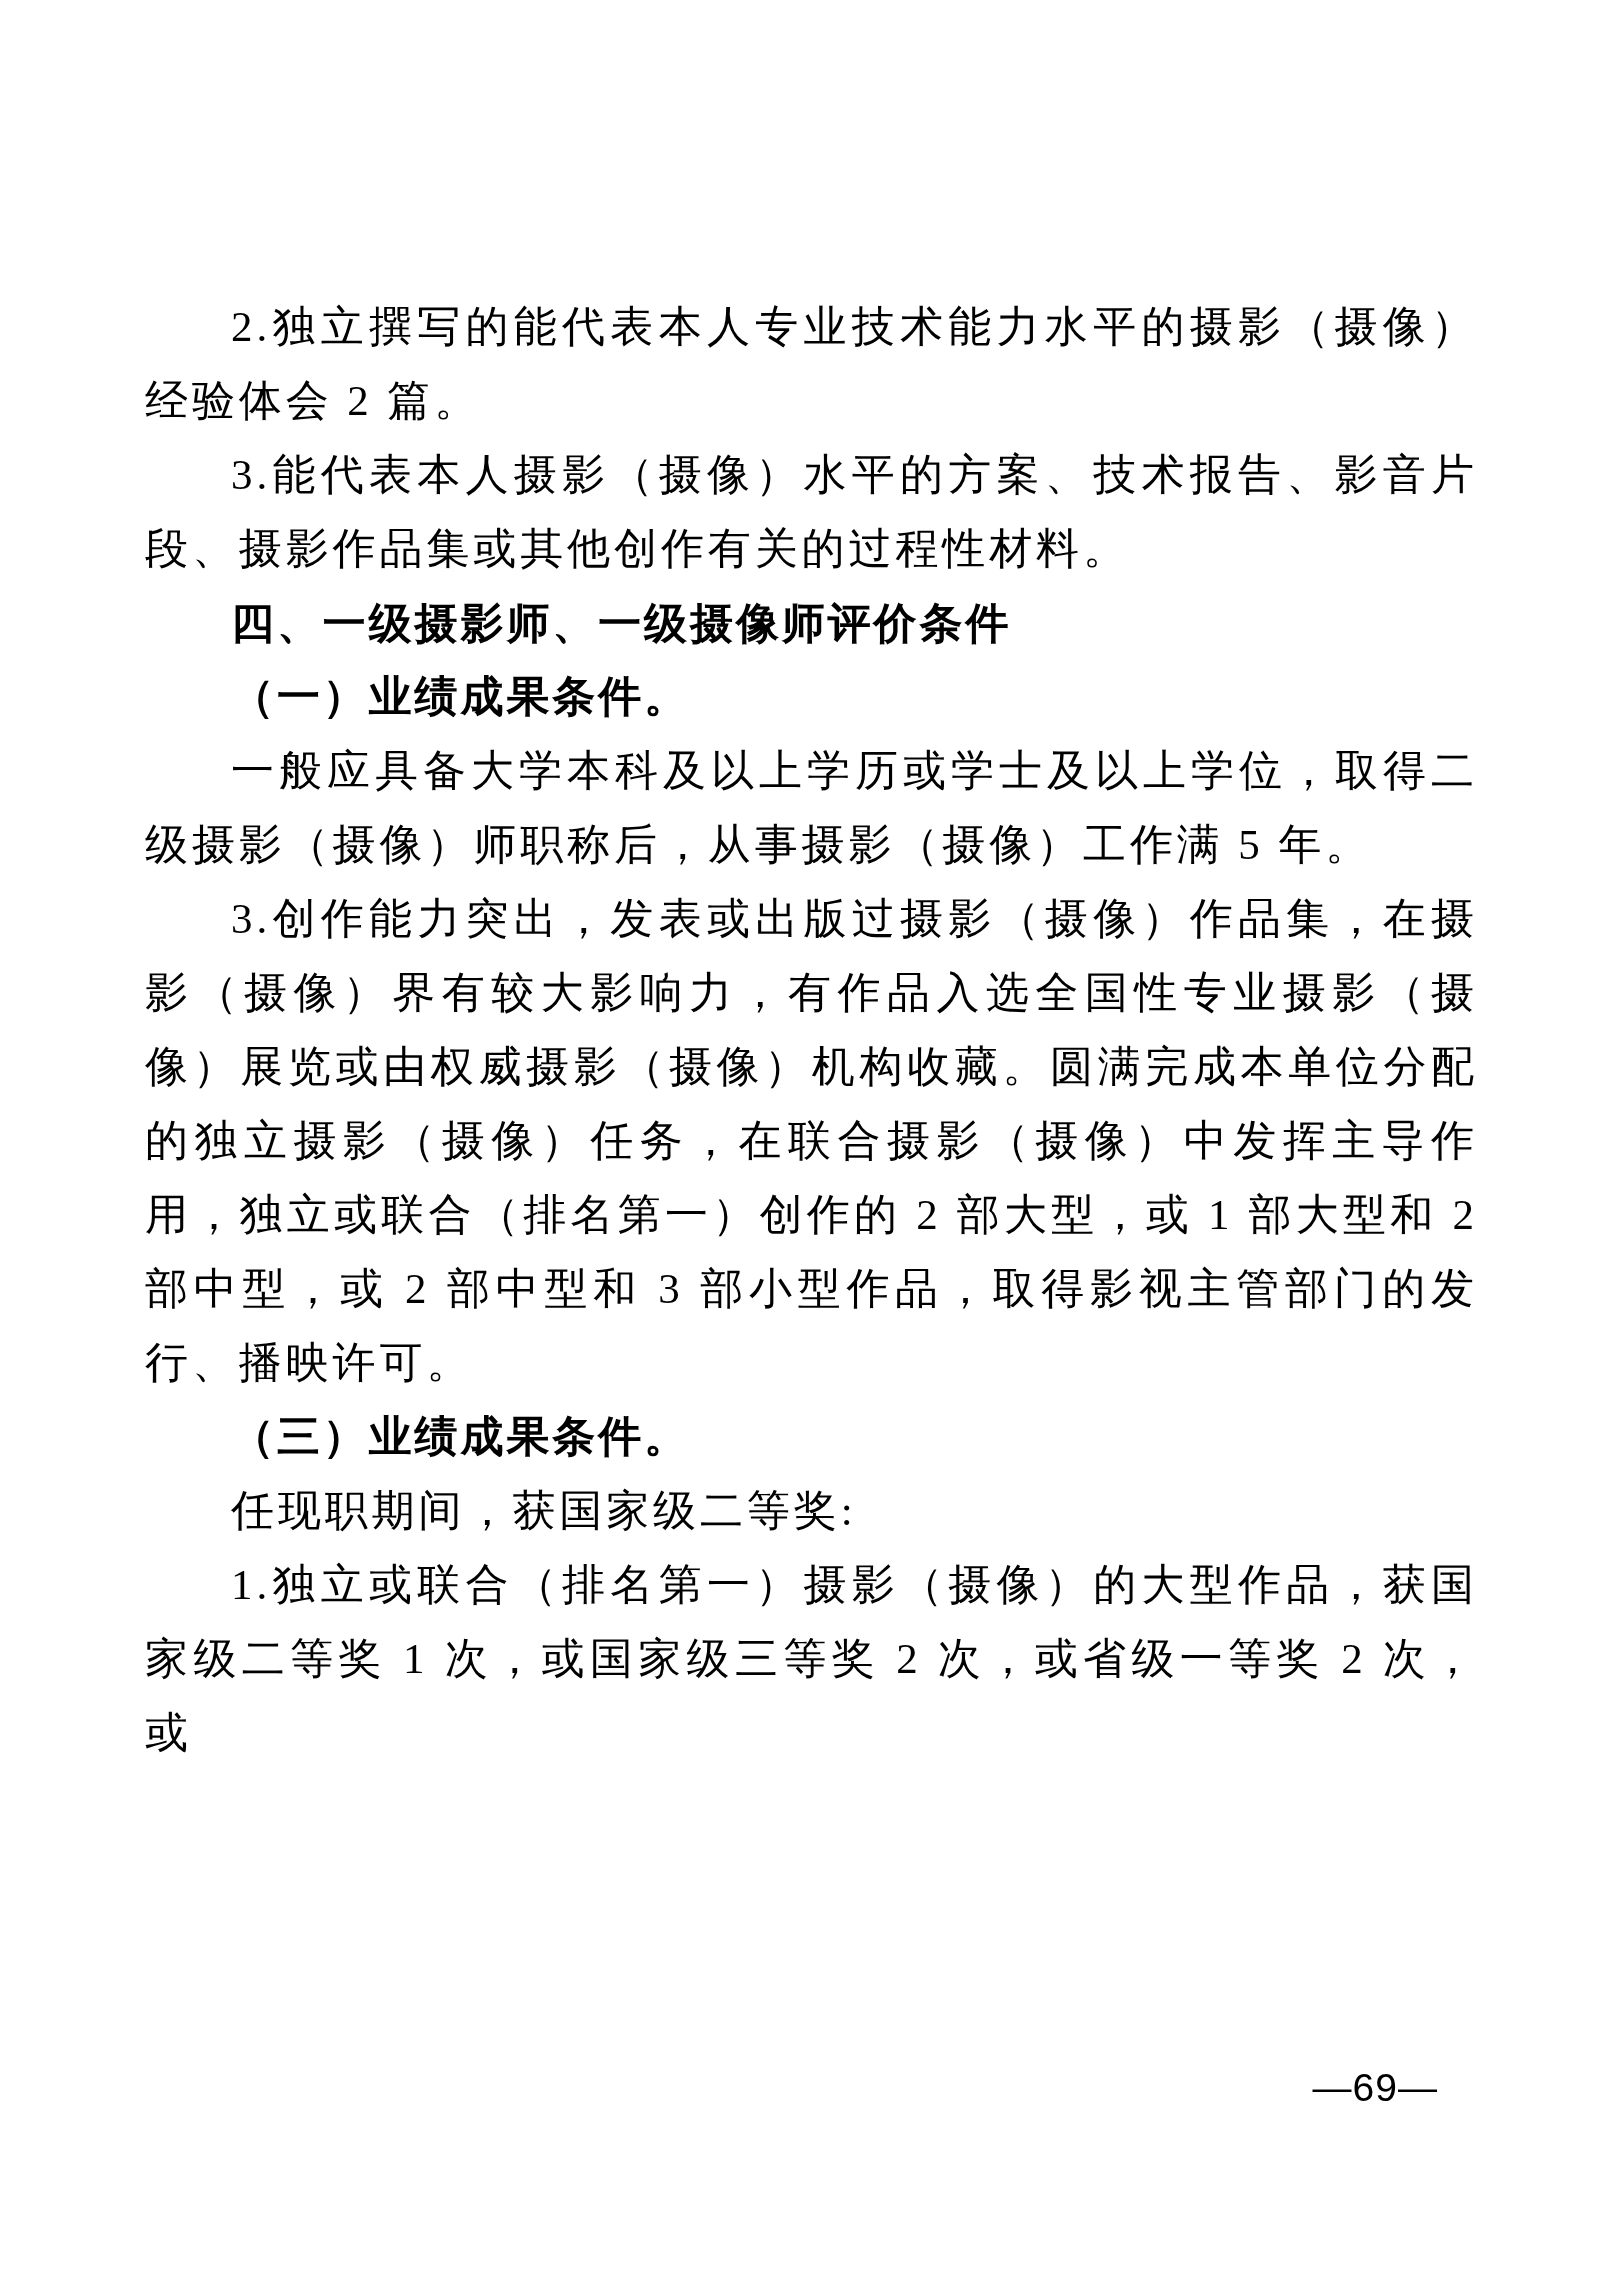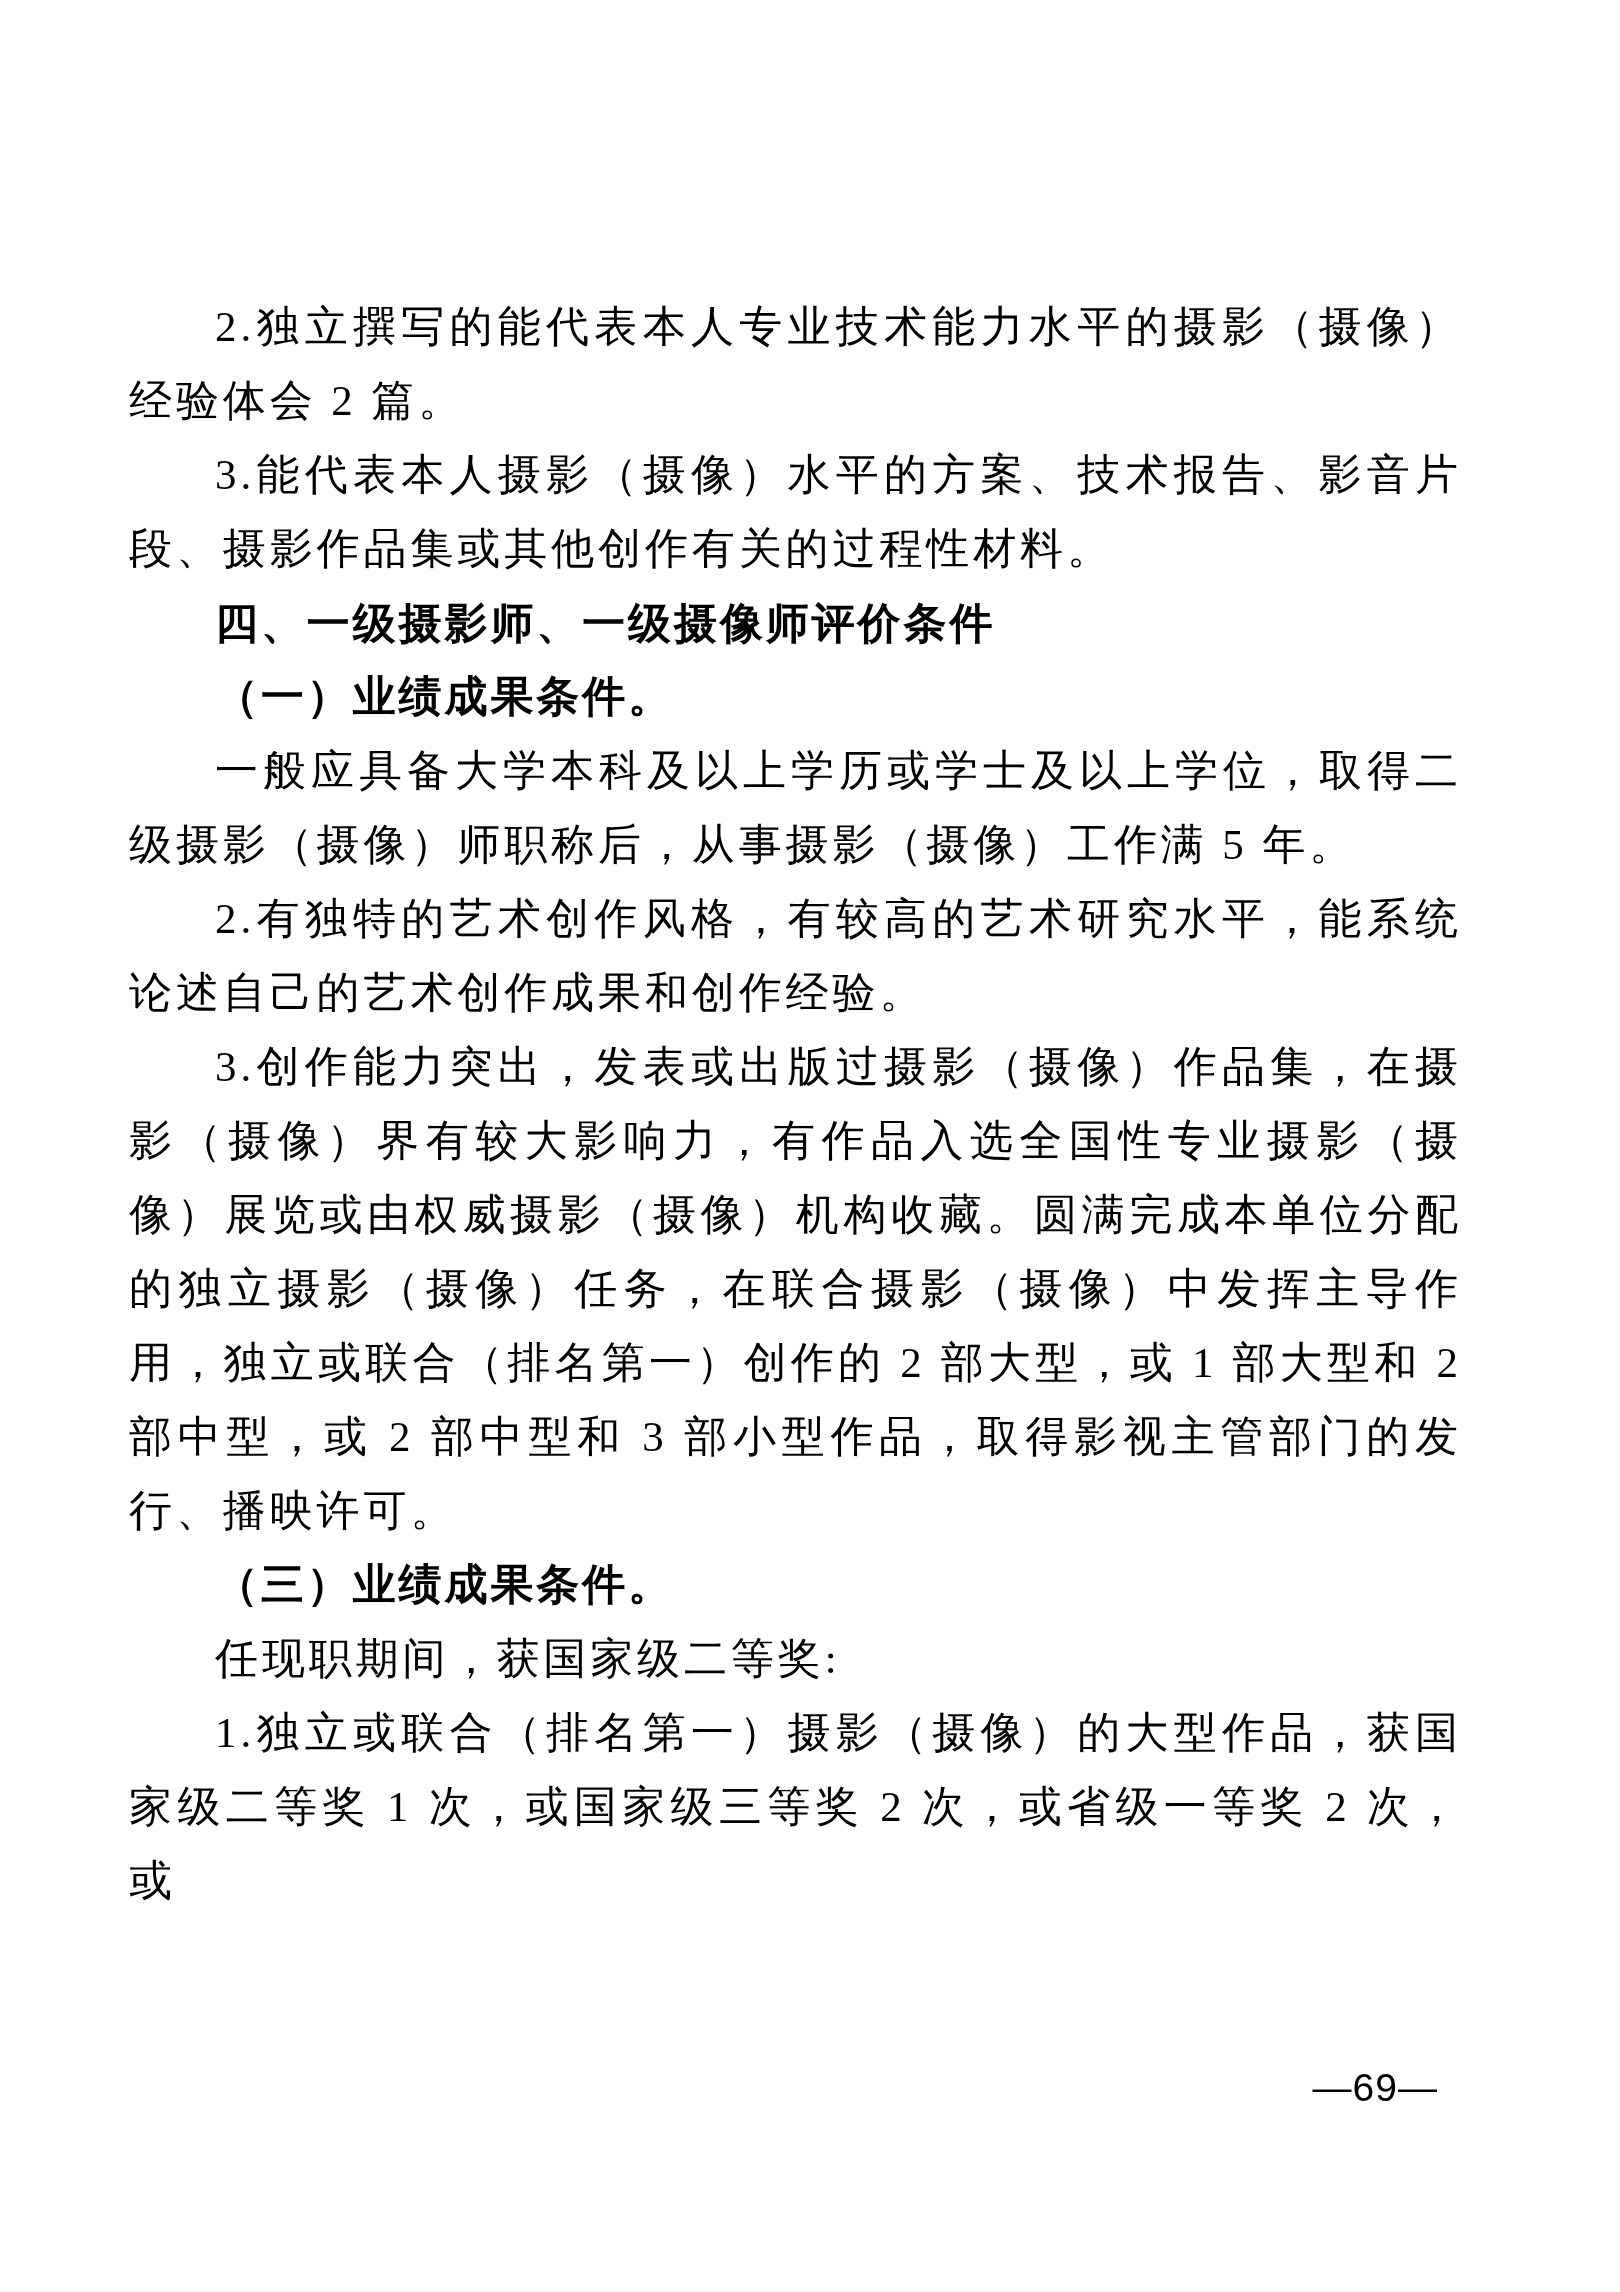--- a/index.html
+++ b/index.html
@@ -10,21 +10,21 @@
     position: relative;
     width: 1620px;
     height: 2293px;
     background: #ffffff;
     color: #000000;
     font-family: "Liberation Serif", "DejaVu Serif", serif;
     overflow: hidden;
   }
   .text-block {
     position: absolute;
-    left: 129px;
+    left: 145px;
     top: 290px;
     width: 1333px;
     font-size: 43px;
     line-height: 74px;
     letter-spacing: 3.9px;
     text-align: justify;
   }
   .text-block p {
     margin: 0;
     padding: 0;
@@ -53,21 +53,20 @@
 </style>
 </head>
 <body>
 
 <div class="text-block">
   <p>2.独立撰写的能代表本人专业技术能力水平的摄影（摄像）经验体会 2 篇。</p>
   <p>3.能代表本人摄影（摄像）水平的方案、技术报告、影音片段、摄影作品集或其他创作有关的过程性材料。</p>
   <p class="h1">四、一级摄影师、一级摄像师评价条件</p>
   <p class="h2">（一）业绩成果条件。</p>
   <p>一般应具备大学本科及以上学历或学士及以上学位，取得二级摄影（摄像）师职称后，从事摄影（摄像）工作满 5 年。</p>
-  <p>2.有独特的艺术创作风格，有较高的艺术研究水平，能系统论述自己的艺术创作成果和创作经验。</p>
   <p>3.创作能力突出，发表或出版过摄影（摄像）作品集，在摄影（摄像）界有较大影响力，有作品入选全国性专业摄影（摄像）展览或由权威摄影（摄像）机构收藏。圆满完成本单位分配的独立摄影（摄像）任务，在联合摄影（摄像）中发挥主导作用，独立或联合（排名第一）创作的 2 部大型，或 1 部大型和 2 部中型，或 2 部中型和 3 部小型作品，取得影视主管部门的发行、播映许可。</p>
   <p class="h2">（三）业绩成果条件。</p>
   <p>任现职期间，获国家级二等奖:</p>
   <p>1.独立或联合（排名第一）摄影（摄像）的大型作品，获国家级二等奖 1 次，或国家级三等奖 2 次，或省级一等奖 2 次，或</p>
 </div>
 
 <div class="page-number">—69—</div>
 
 
 </body></html>

